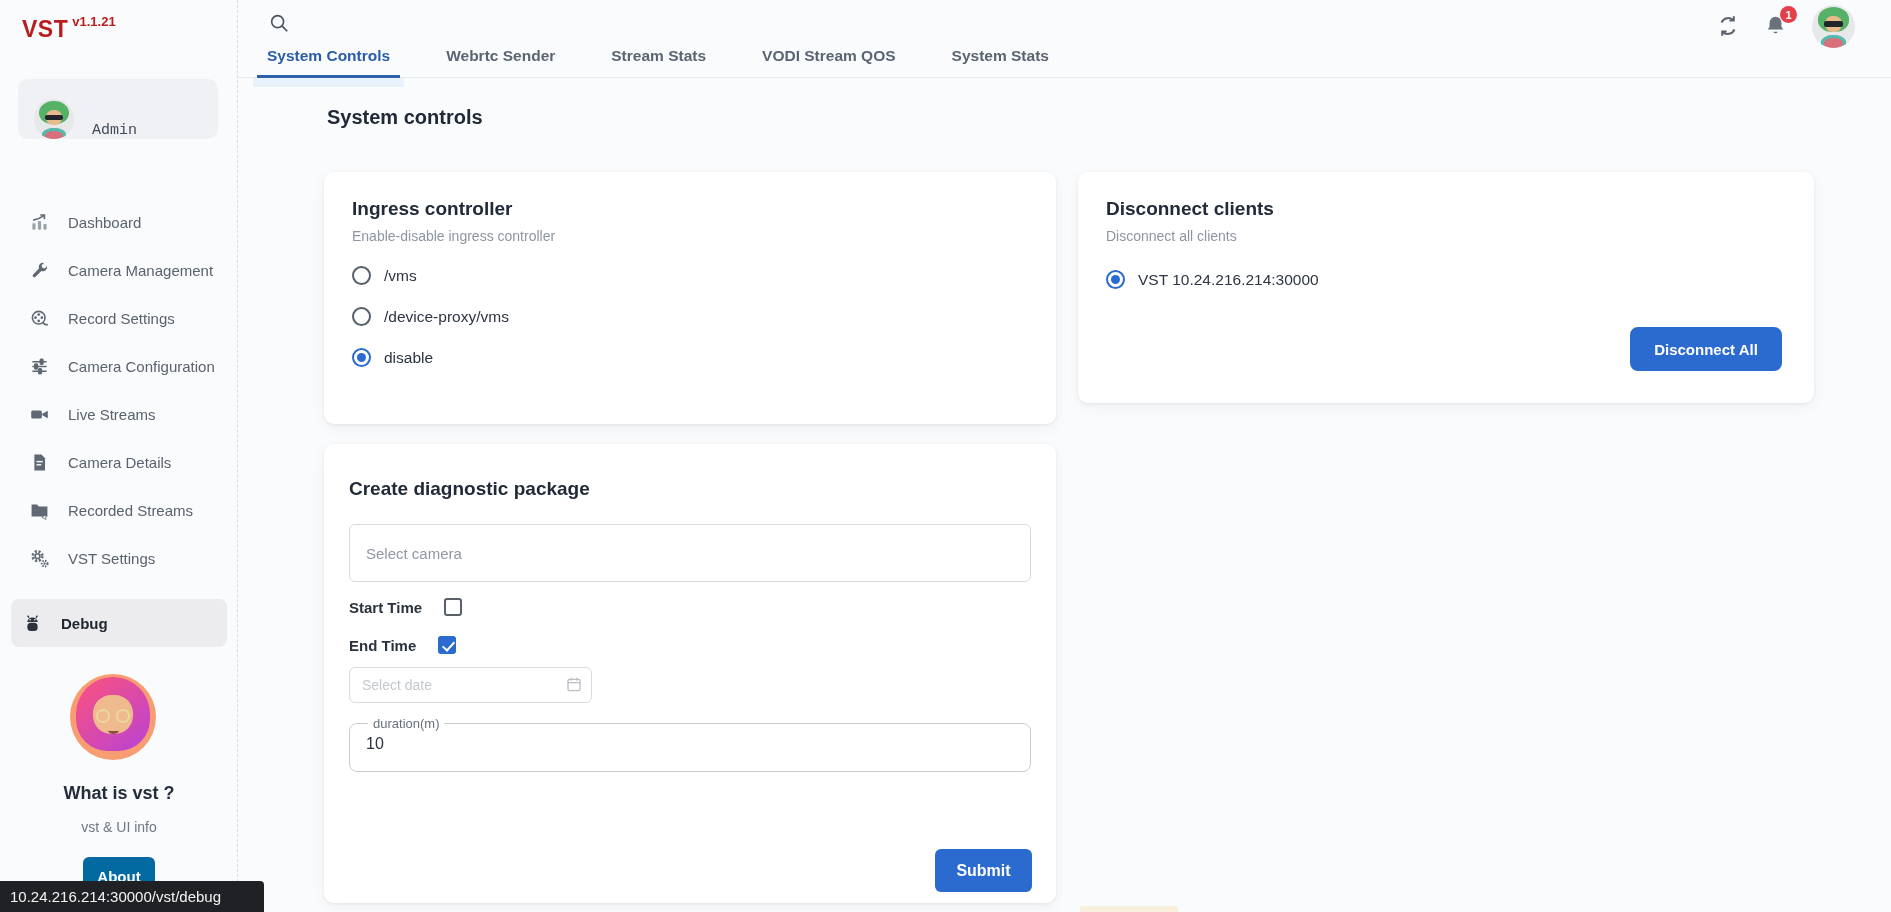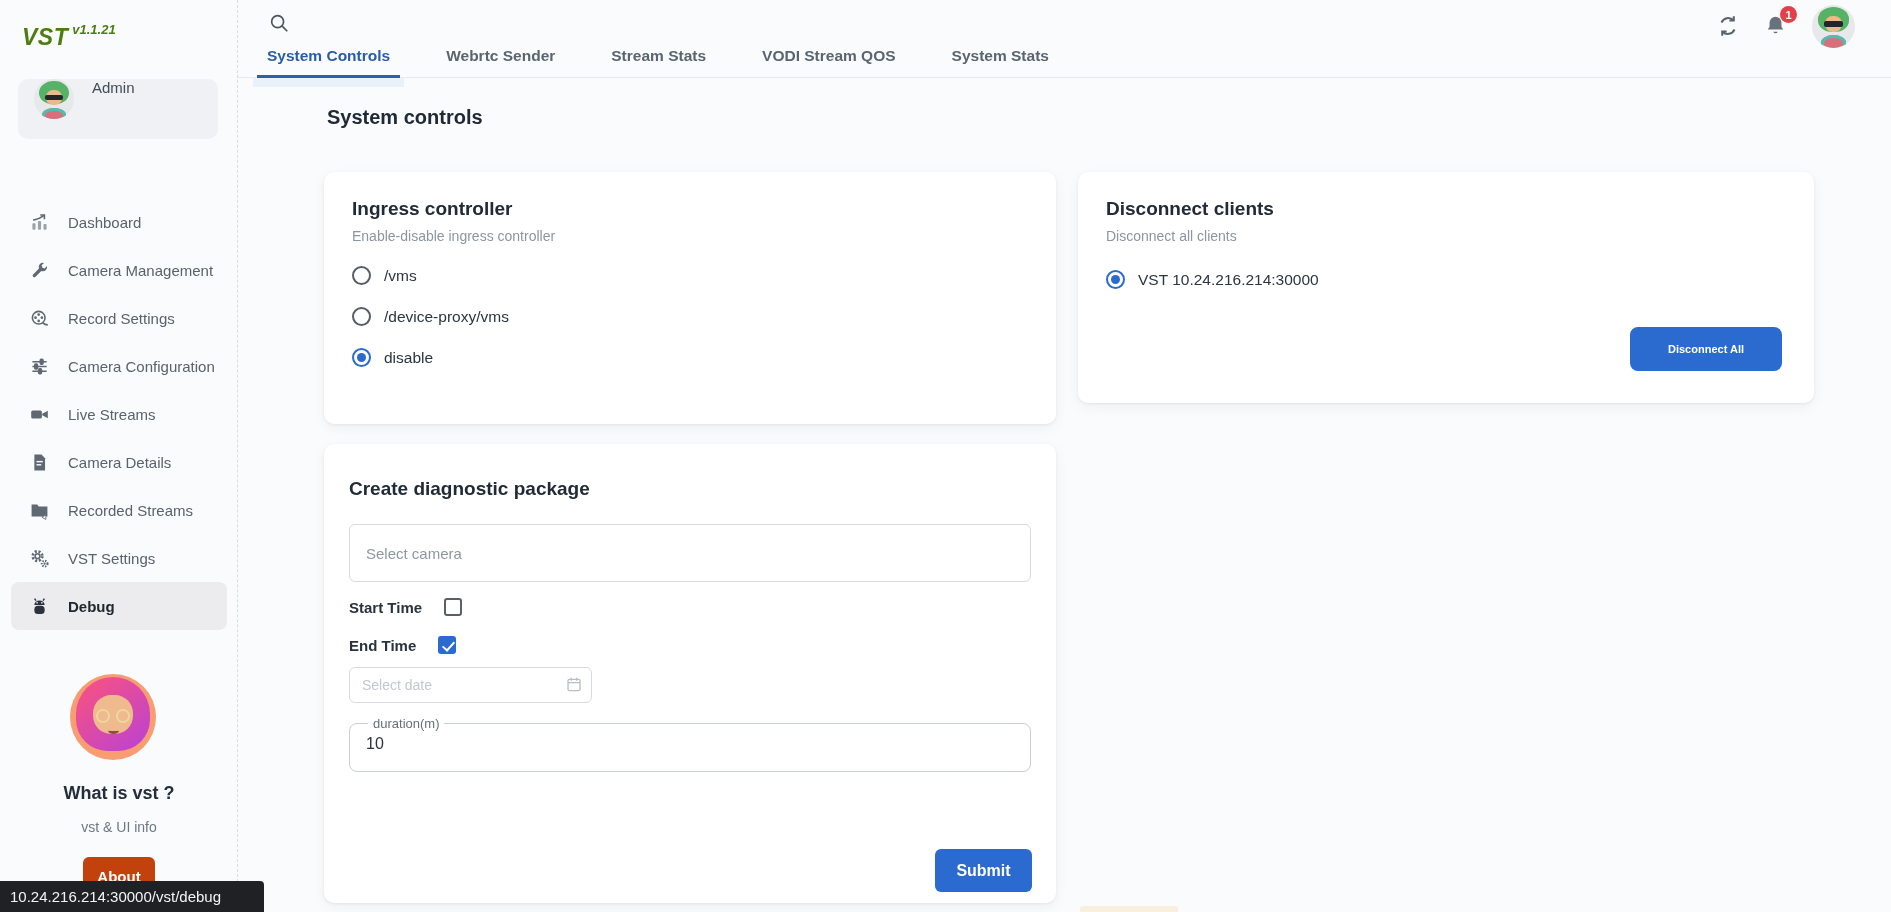--- a/index.html
+++ b/index.html
@@ -4,30 +4,30 @@
 <style>
   * { box-sizing: border-box; margin: 0; padding: 0; }
   html,body { width:1891px; height:912px; overflow:hidden; }
   body {
     font-family: "Liberation Sans", "DejaVu Sans", sans-serif;
     background:#fafbfc; color:#273041; position:relative;
   }
   
   .sidebar { position:absolute; left:0; top:0; width:238px; height:912px;
     border-right:1px dashed #d9dde2; background:#fafbfc; z-index:2; }
-  .logo { position:absolute; left:22px; top:24px; font-size:23px; font-weight:700; color:#4d7c0f; letter-spacing:.5px;font-style:italic;}
+  .logo { position:absolute; left:22px; top:16px; font-size:23px; font-weight:700; color:#b91c1c; letter-spacing:.5px;}
   .logo sup { font-size:13px; font-weight:700; letter-spacing:0; margin-left:4px; position:relative; top:-2px;}
   .admin-card { position:absolute; left:18px; top:79px; width:200px; height:60px;
-    background:#f0f1f4; border-radius:10px; display:flex; align-items:flex-start; gap:18px; padding-left:16px; cursor:pointer;}
+    background:#f0f1f4; border-radius:10px; display:flex; align-items:flex-end; gap:18px; padding-left:16px; cursor:pointer;font-family:Liberation Mono, monospace;}
   .admin-card .name { font-size:15px; color:#414b59; }
   .nav { position:absolute; left:0; top:198px; width:238px; }
   .nav-item { height:48px; display:flex; align-items:center; gap:19px; padding-left:30px;
     font-size:15px; color:#59626e; cursor:pointer; }
   .nav-item svg { flex:0 0 19px; }
-  .nav-item.active { background:#ececef; border-radius:8px; margin:0 11px; padding-left:19px;
+  .nav-item.active { background:#ececef; border-radius:8px; margin:17px 11px; padding-left:12px;
     color:#20272f; font-weight:700; }
   
   .avatar { border-radius:50%; overflow:hidden; position:relative; background:#e6e8ea; flex:none;}
   .avatar .hair { position:absolute; top:5%; left:13%; right:13%; height:58%; background:#55b266; border-radius:50% 50% 46% 46%; }
   .avatar .face { position:absolute; top:27%; left:31%; right:31%; height:38%; background:#eab98c; border-radius:46%; }
   .avatar .shades { position:absolute; top:39%; left:28%; right:28%; height:13%; background:#22262b; border-radius:2px; }
   .avatar .body { position:absolute; bottom:-8%; left:20%; right:20%; height:36%; background:#d8707c; border-radius:50% 50% 0 0; box-shadow:0 0 0 3px #49c0b2 inset; }
   .big-avatar { position:absolute; left:70px; top:674px; width:86px; height:86px; border-radius:50%;
     background:#f89d72; overflow:hidden; }
   .big-avatar .hair { position:absolute; top:3%; left:7%; right:7%; height:86%;
@@ -37,21 +37,21 @@
     border:2px solid #ecd79d; border-radius:50%; box-shadow:21px 0 0 -2px rgba(236,215,157,0); }
   .big-avatar .specs2 { position:absolute; top:41%; left:53%; width:17%; height:16%;
     border:2px solid #ecd79d; border-radius:50%; }
   .big-avatar .smile { position:absolute; top:62%; left:44%; width:13%; height:8%;
     border-bottom:3px solid #8c4f3f; border-radius:50%; }
   .promo-title { position:absolute; left:0; top:783px; width:238px; text-align:center;
     font-size:18px; font-weight:700; color:#242d3b; }
   .promo-sub { position:absolute; left:0; top:819px; width:238px; text-align:center;
     font-size:14px; color:#6e7883; }
   .about-btn { position:absolute; left:83px; top:857px; width:72px; height:38px;
-    background:#c2410c; border:none; border-radius:6px; color:#fff; font-size:15px; font-weight:700; cursor:pointer;
+    background:#0369a1; border:none; border-radius:6px; color:#fff; font-size:15px; font-weight:700; cursor:pointer;
     font-family:inherit; }
   .status-bubble { position:absolute; left:0; top:881px; width:264px; height:31px; z-index:5;
     background:#1f2125; color:#f3f4f5; font-size:15px; line-height:31px; padding-left:10px;
     border-top-right-radius:4px; white-space:nowrap; }
   
   .header { position:absolute; left:238px; top:0; width:1653px; height:78px; background:#fafbfc; z-index:1;
     border-bottom:1px solid #e7e9ec; }
   .search-btn { position:absolute; left:30px; top:12px; width:22px; height:22px; cursor:pointer; }
   .tabs { position:absolute; left:19px; bottom:0; display:flex; gap:36px; height:42px; align-items:center; }
   .tab { font-size:15.5px; font-weight:700; color:#5a6472; padding:0 10px; height:42px;
@@ -72,21 +72,21 @@
   .card-disconnect{ left:1078px; top:172px; width:736px; height:231px; padding:24px 28px; }
   .card-diagnostic{ left:324px; top:444px; width:732px; height:459px; padding:24px 25px; }
   .card-title { font-size:19px; font-weight:700; color:#212a38; margin-top:2px; }
   .card-sub { font-size:14px; color:#8d95a0; margin-top:8px; }
   .radio-row { display:flex; align-items:center; gap:13px; margin-top:22px; cursor:pointer; }
   .radio { width:19px; height:19px; border-radius:50%; border:2px solid #565f69; background:#fff; position:relative; flex:none;}
   .radio.checked { border-color:#2b6ace; }
   .radio.checked::after { content:""; position:absolute; inset:3px; border-radius:50%; background:#2b6ace; }
   .radio-label { font-size:15.5px; color:#2c3542; }
   .btn-primary { background:#2b6ace; color:#fff; border:none; border-radius:8px;
-    font-size:11px; font-weight:700; cursor:pointer; font-family:inherit; }
+    font-size:15px; font-weight:700; cursor:pointer; font-family:inherit; }
   .disconnect-btn { position:absolute; right:32px; top:155px; width:152px; height:44px; }
   .field-input { width:682px; height:58px; border:1px solid #d7dadf; border-radius:6px;
     font-size:15px; color:#2c3542; padding:12px 16px; outline:none; background:#fff; font-family:inherit; margin-top:24px;}
   .field-input::placeholder { color:#8f97a1; opacity:1; }
   .check-row { display:flex; align-items:center; gap:22px; margin-top:16px; }
   .check-label { font-size:15px; font-weight:700; color:#29323e; }
   .checkbox { width:18px; height:18px; border:2px solid #596068; border-radius:3px; background:#fff; cursor:pointer; position:relative;}
   .checkbox.checked { background:#2b6ace; border-color:#2b6ace; }
   .checkbox.checked::after { content:""; position:absolute; left:5px; top:1px; width:5px; height:10px;
     border:solid #fff; border-width:0 2.5px 2.5px 0; transform:rotate(42deg); }

